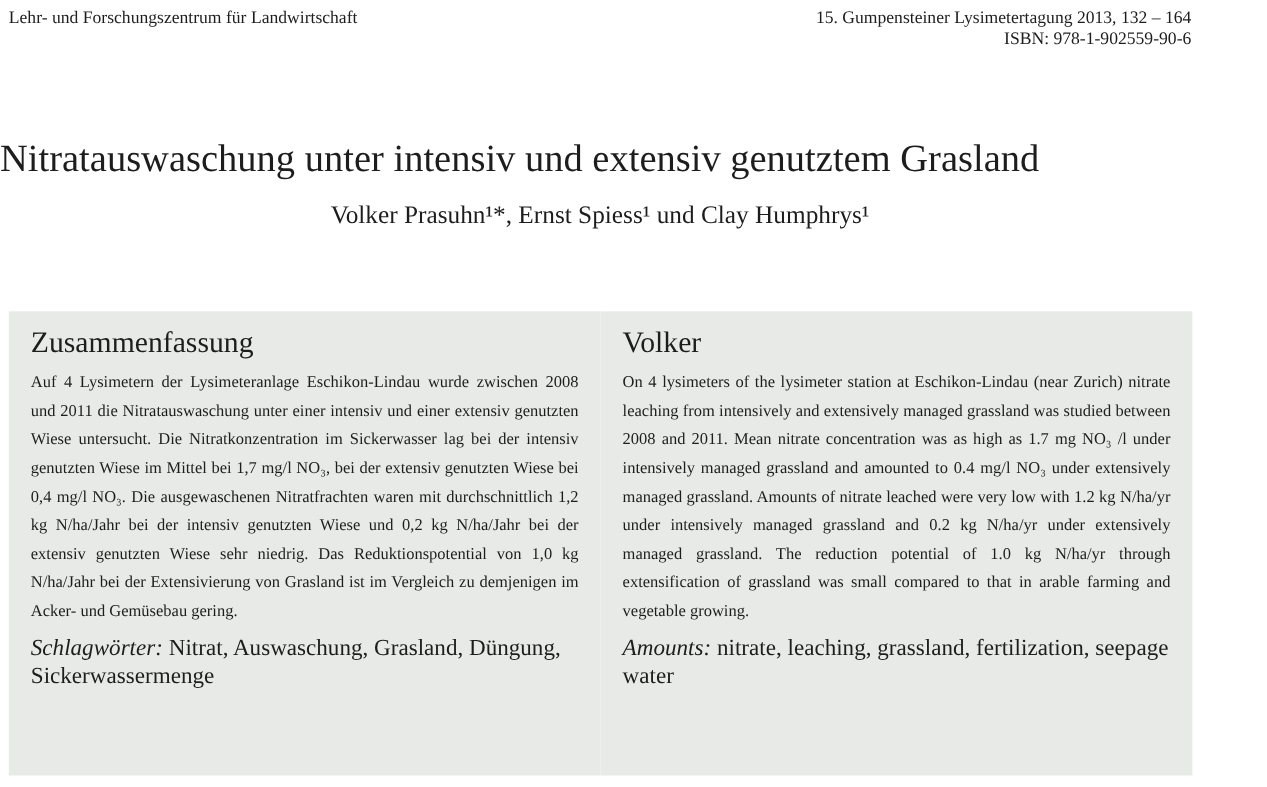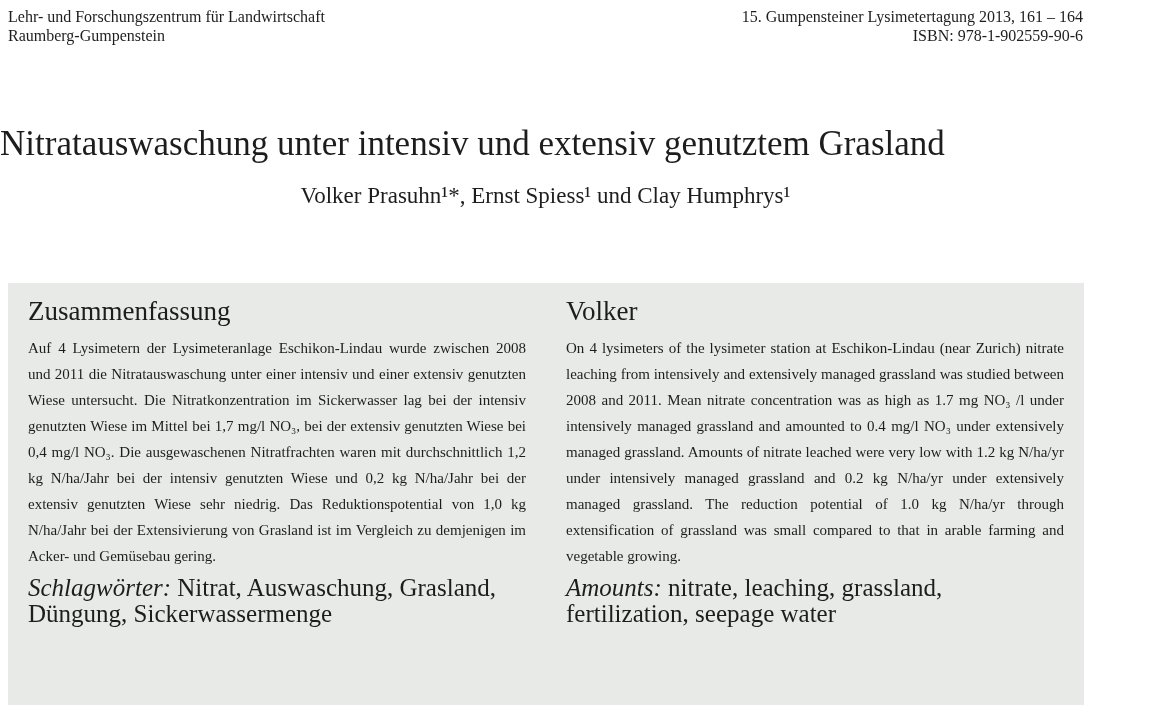--- a/index.html
+++ b/index.html
@@ -57,40 +57,39 @@
     font-weight: normal;
   }
   .abstract-body {
     margin: 8px 0 0 0;
     font-size: 15px;
     line-height: 26px;
     text-align: justify;
   }
   .keywords-para {
     margin: 6px 0 0 0;
-    font-size: 25px;
+    font-size: 21px;
     line-height: 26px;
     text-align: left;
   }
   .keywords-label {
     font-style: italic;
   }
 </style>
 </head>
 <body>
 
 <div class="page">
 
   <div class="page-header">
     <div class="header-left">
       <div>Lehr- und Forschungszentrum für Landwirtschaft</div>
-      <div>Raumberg-Gumpenstein</div>
     </div>
     <div class="header-right">
-      <div>15. Gumpensteiner Lysimetertagung 2013, 161 – 164</div>
+      <div>15. Gumpensteiner Lysimetertagung 2013, 132 – 164</div>
       <div>ISBN: 978-1-902559-90-6</div>
     </div>
   </div>
 
   <h1 class="article-title">Nitratauswaschung unter intensiv und extensiv genutztem Grasland</h1>
 
   <div class="authors-line">Volker Prasuhn¹*, Ernst Spiess¹ und Clay Humphrys¹</div>
 
   <div class="abstract-row">
 

